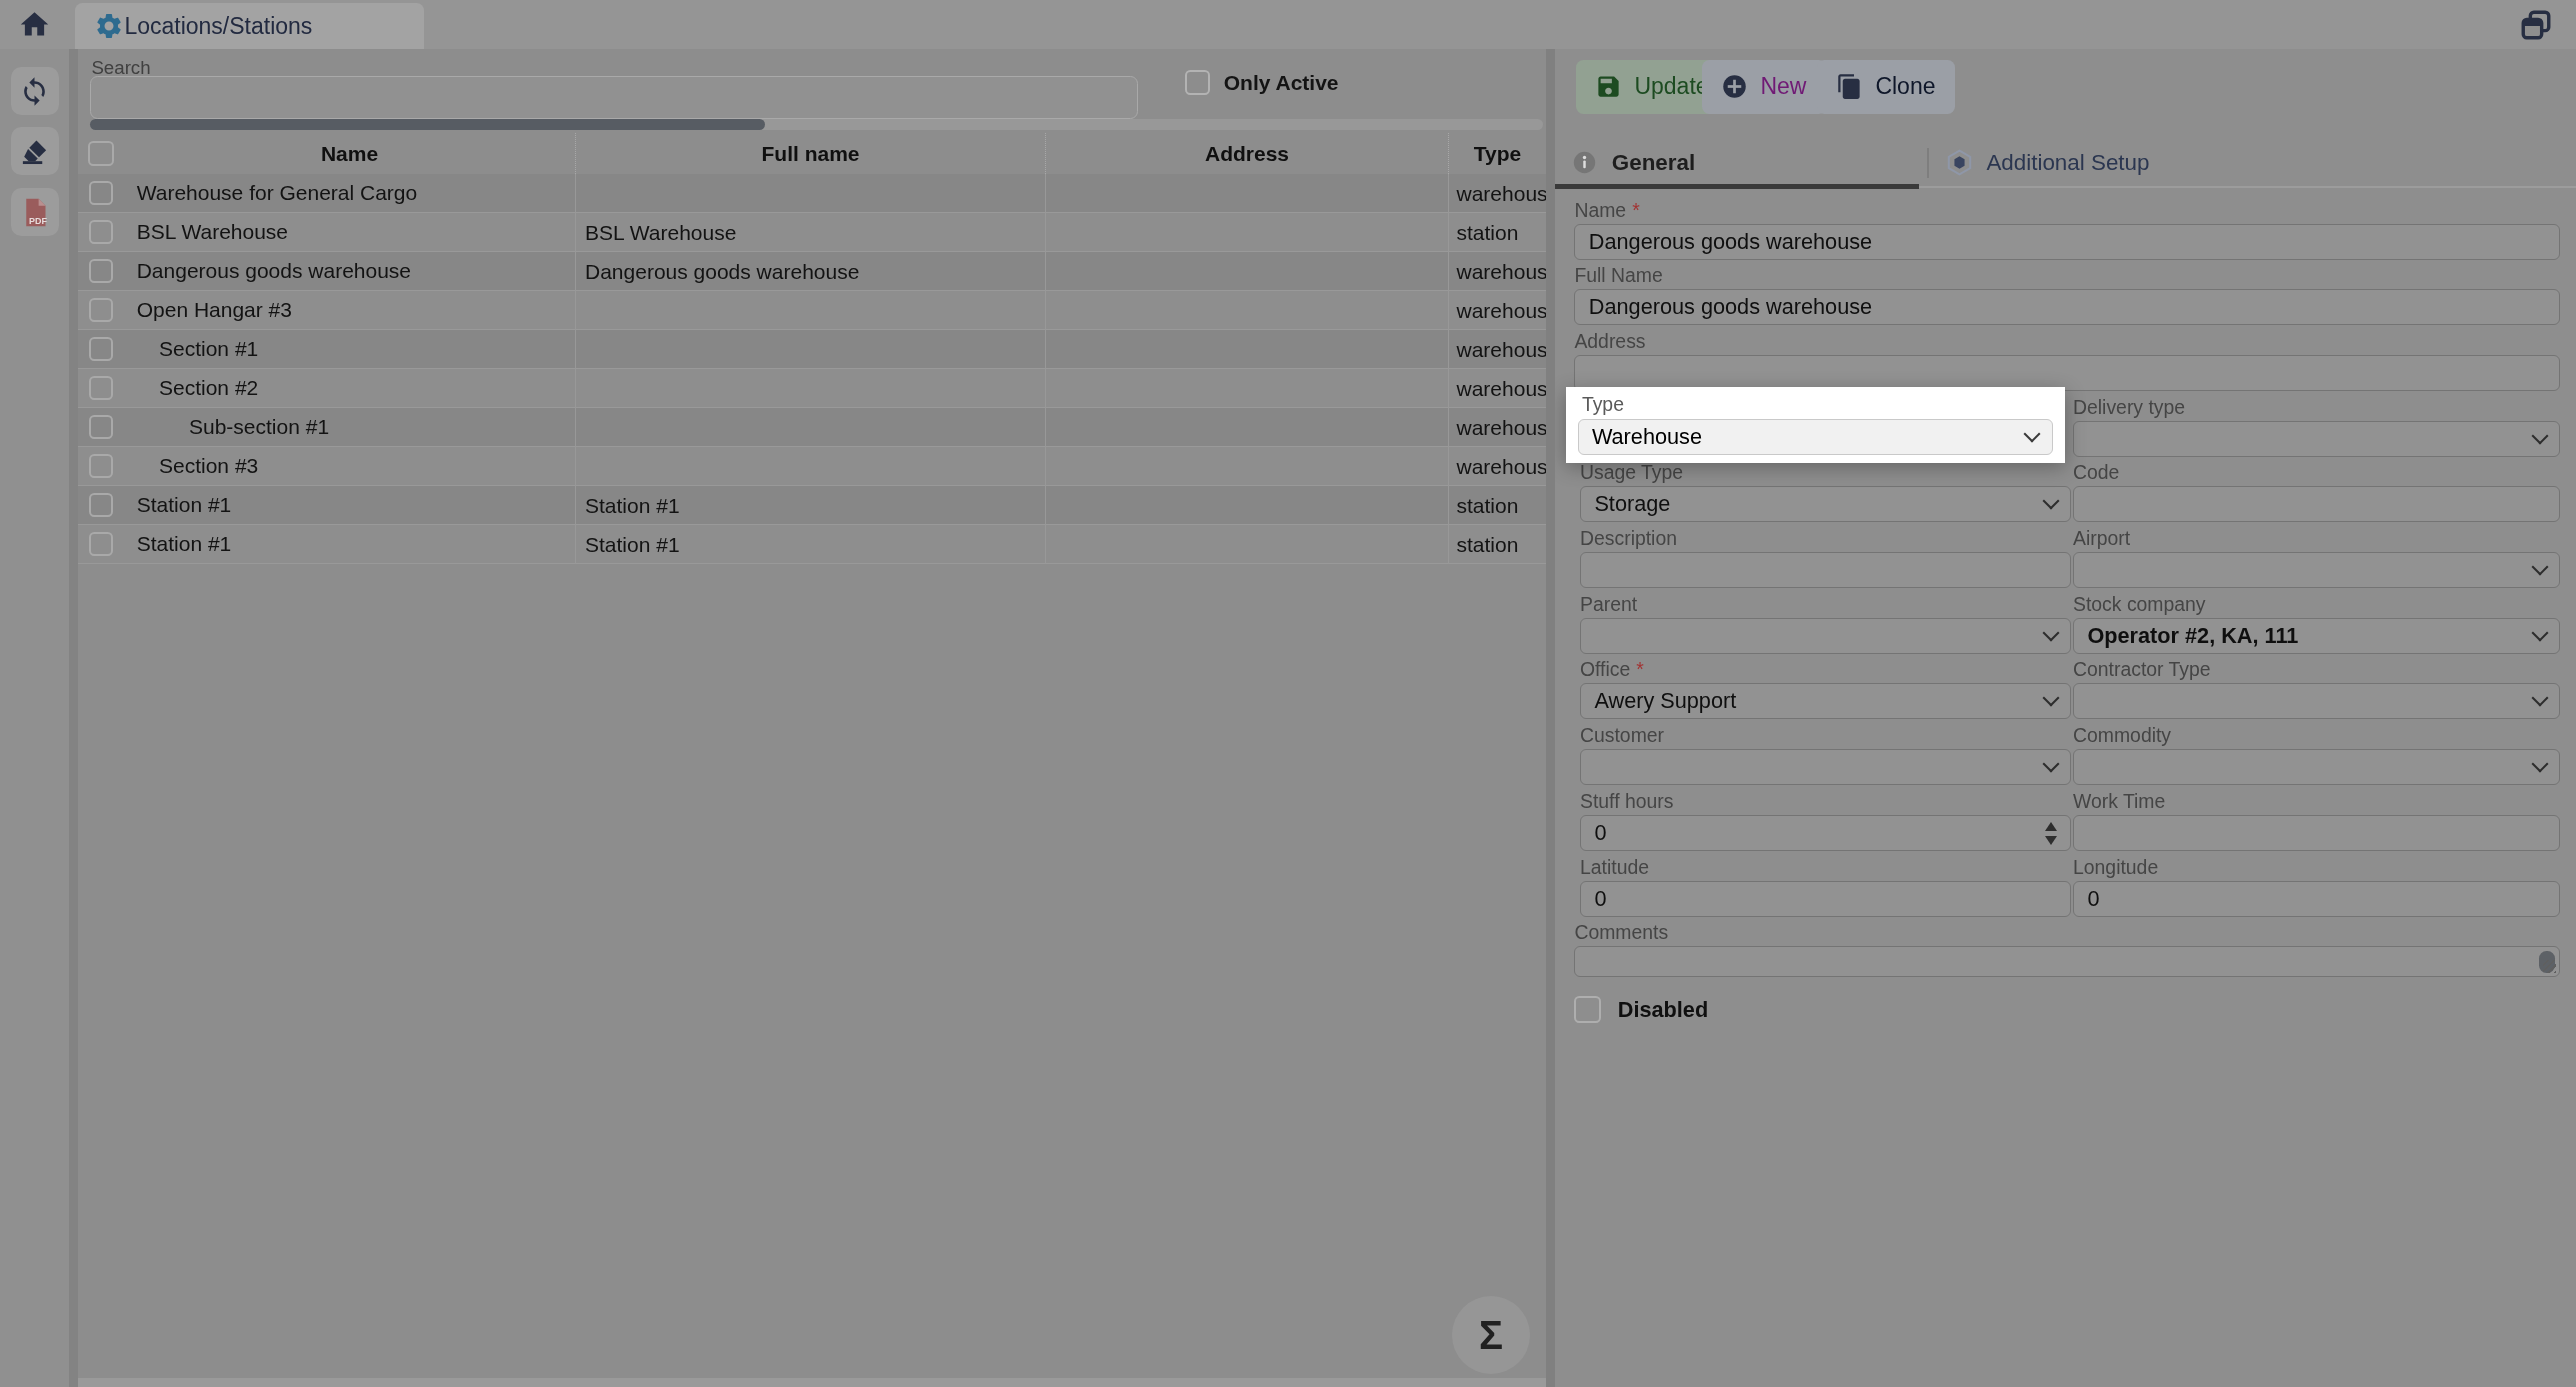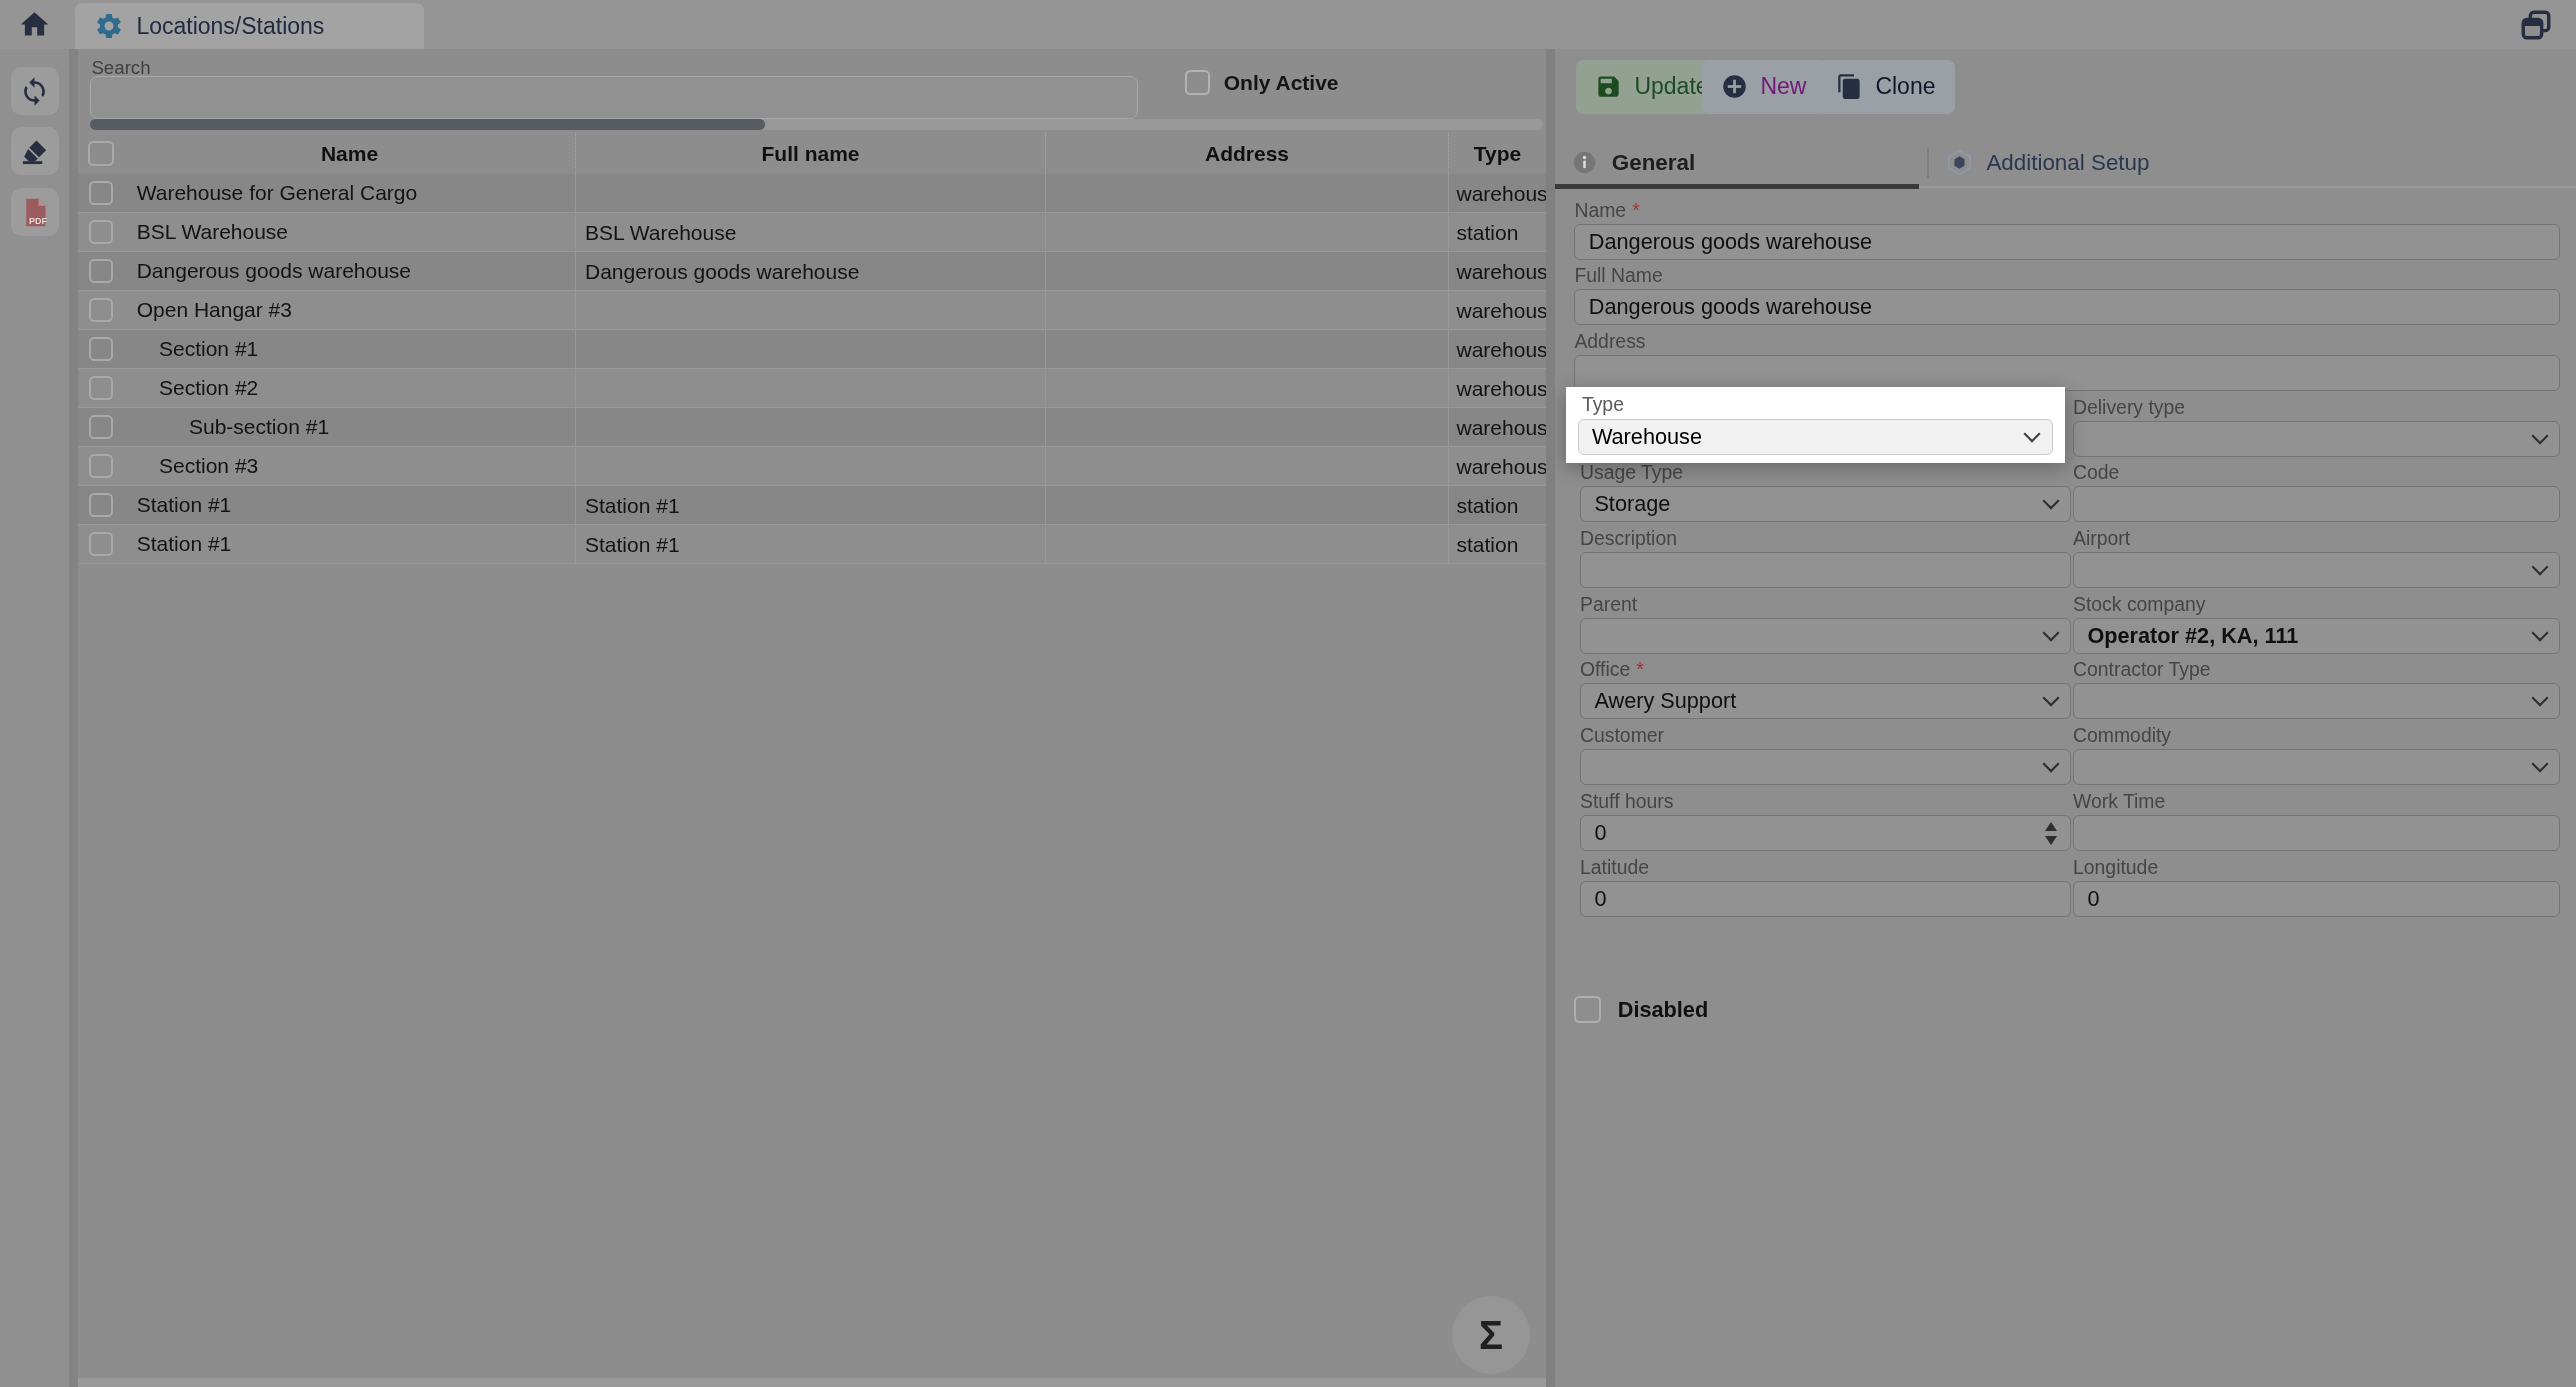--- a/index.html
+++ b/index.html
@@ -7,21 +7,21 @@
   body {
     position:relative; overflow:hidden;
     background:#8d8d8d;
     font-family:"Liberation Sans", sans-serif;
     color:#111;
   }
   
   .topbar { position:absolute; left:0; top:0; width:2576px; height:49px; background:#959595; }
   .home-btn { position:absolute; left:13.4px; top:4.5px; width:42px; height:40px; display:flex; align-items:center; justify-content:center; cursor:pointer; }
   .active-tab { position:absolute; left:75px; top:3px; width:349px; height:46px; background:#a3a3a3;
-    border-radius:7.5px 7.5px 0 0; display:flex; align-items:center; gap:12px; padding:0 19.4px; }
+    border-radius:7.5px 7.5px 0 0; display:flex; align-items:center; padding:0 19.4px; }
   .tab-title { font-size:23px; font-weight:500; color:#222a40; white-space:nowrap; }
   .win-btn { position:absolute; right:21px; top:7.5px; width:39px; height:34px; display:flex; align-items:center; justify-content:center; cursor:pointer; }
 
   
   .side { position:absolute; left:0; top:49px; width:69px; height:1338px; background:#909090; }
   .sbtn { position:absolute; left:10.5px; width:48px; height:48px; border-radius:10.5px; background:#9c9c9c;
     display:flex; align-items:center; justify-content:center; cursor:pointer; }
   .sbtn.refresh { top:18px; }
   .sbtn.eraser  { top:78px; }
   .sbtn.pdf     { top:139px; }
@@ -449,20 +449,28 @@
     <div class="field w-left" style="top:662px">
       <div class="flabel">Latitude</div>
       <div class="fctrl">0</div>
     </div>
 
     <div class="field w-right" style="top:662px">
       <div class="flabel">Longitude</div>
       <div class="fctrl">0</div>
     </div>
 
+    <div class="field w-full" style="top:727px">
+      <div class="flabel">Comments</div>
+      <div class="fctrl comments" style="position:relative">
+        <span></span>
+        <span class="vthumb"></span>
+        <span class="grip"></span>
+      </div>
+    </div>
 
     <div class="disabled-row">
       <span class="cbx"></span>
       <span class="lbl">Disabled</span>
     </div>
 
   </div>
 </div>
 
 

